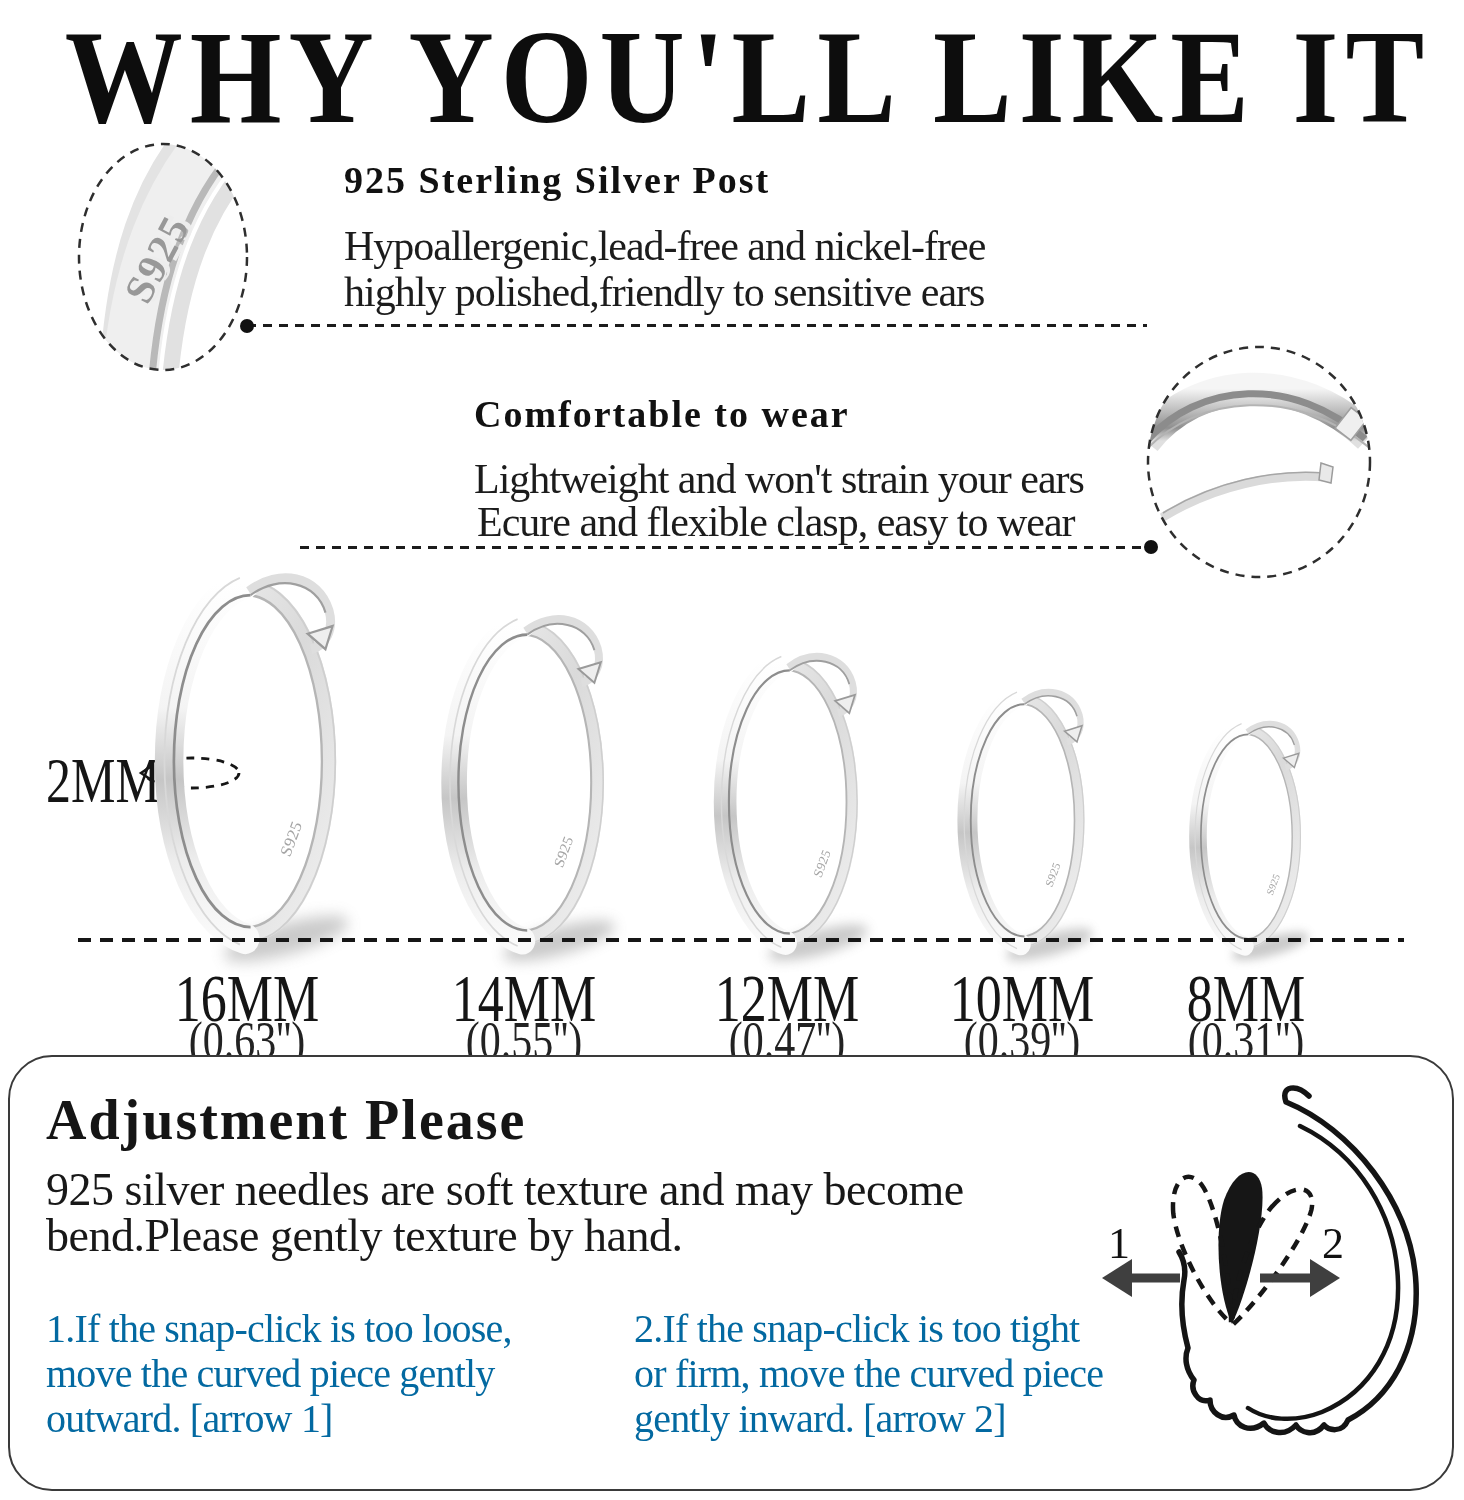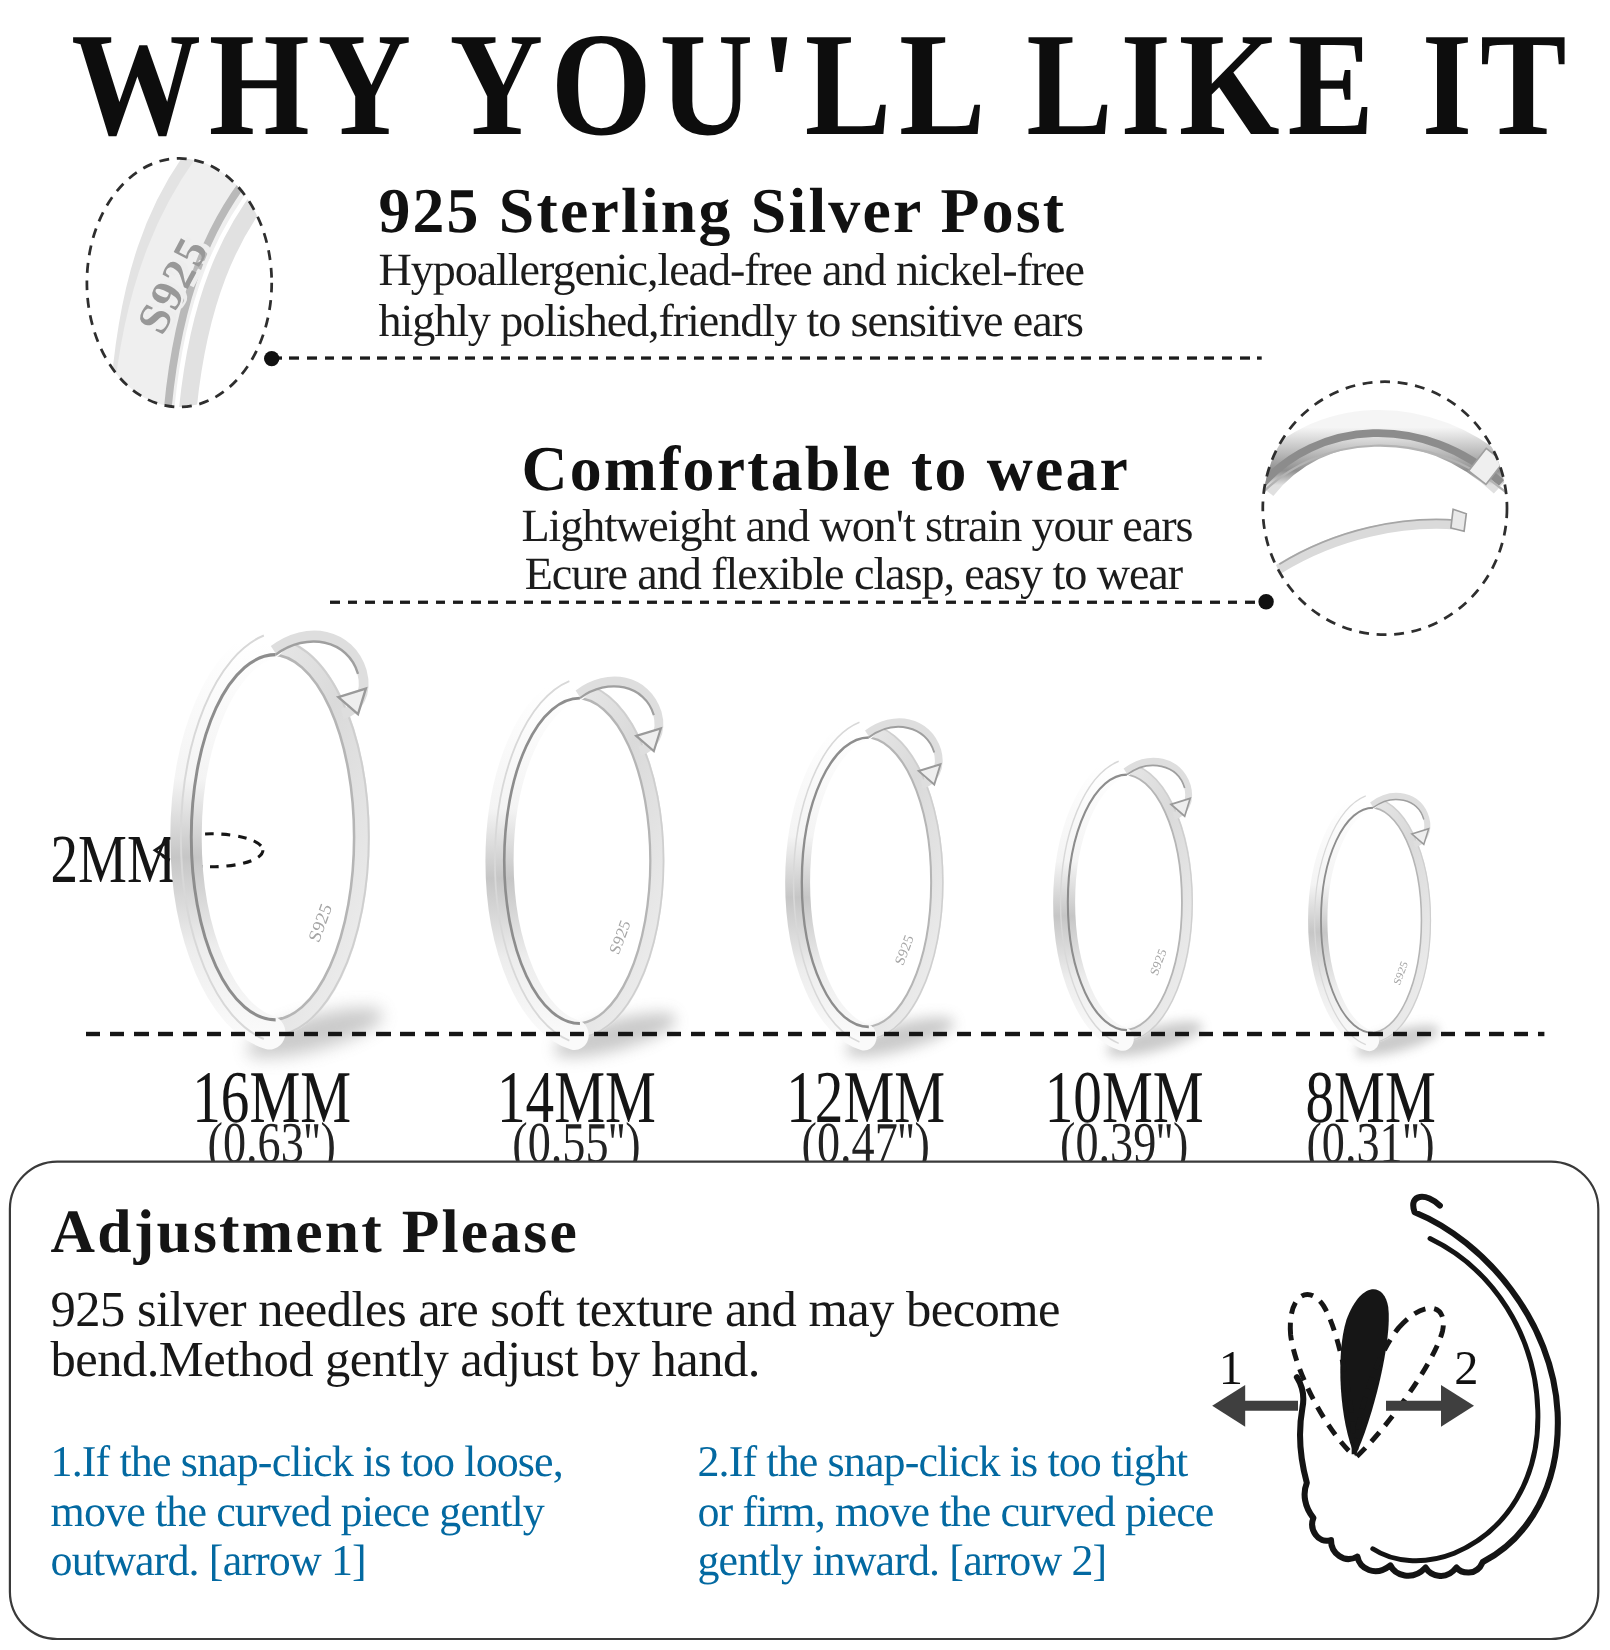--- a/index.html
+++ b/index.html
@@ -1,21 +1,21 @@
 <!DOCTYPE html>
 <html><head>
 <meta charset="utf-8">
 <style>
   html,body{margin:0;padding:0;background:#ffffff;}
   #stage{position:relative;width:1464px;height:1500px;background:#ffffff;overflow:hidden;
          font-family:"Liberation Serif","DejaVu Serif",serif;color:#151515;padding-left:32px;}
   .abs{position:absolute;}
   .main-title{top:0px;left:50%;transform:translateX(-50%) scaleY(1.14);transform-origin:top center;
               font-size:118px;font-weight:700;letter-spacing:7px;white-space:nowrap;color:#0d0d0d;}
-  .sec-head{font-size:58px;font-weight:700;letter-spacing:2px;white-space:nowrap;color:#111;}
+  .sec-head{font-size:38px;font-weight:700;letter-spacing:2px;white-space:nowrap;color:#111;}
   .sec-text{font-size:42px;letter-spacing:-1px;white-space:nowrap;color:#1c1c1c;}
   .dash-line{height:3px;background:repeating-linear-gradient(90deg,#1c1c1c 0 9px,transparent 9px 16px);}
   .dash-base{height:4px;background:repeating-linear-gradient(90deg,#161616 0 13px,transparent 13px 22px);}
   .dot{width:14px;height:14px;border-radius:50%;background:#111;}
   .mm-label{font-size:52px;text-align:center;width:240px;transform:scaleY(1.3);transform-origin:top center;white-space:nowrap;}
   .inch-label{font-size:42px;text-align:center;width:240px;transform:scaleY(1.25);transform-origin:top center;white-space:nowrap;color:#222;}
   .thickness{font-size:50px;transform:scaleY(1.25);transform-origin:top left;white-space:nowrap;}
   .adj-box{left:8px;top:1055px;width:1446px;height:436px;border:2.5px solid #3a3a3a;border-radius:44px;box-sizing:border-box;background:#fff;}
   .adj-head{font-size:56px;font-weight:700;letter-spacing:2px;white-space:nowrap;}
   .adj-text{font-size:46px;letter-spacing:-0.5px;white-space:nowrap;color:#181818;}
@@ -186,21 +186,21 @@
   <div class="abs mm-label" style="left:1126px;top:960px">8MM</div>
   <div class="abs inch-label" style="left:127px;top:1010px">(0.63'')</div>
   <div class="abs inch-label" style="left:404px;top:1010px">(0.55'')</div>
   <div class="abs inch-label" style="left:667px;top:1010px">(0.47'')</div>
   <div class="abs inch-label" style="left:902px;top:1010px">(0.39'')</div>
   <div class="abs inch-label" style="left:1126px;top:1010px">(0.31'')</div>
 
   <div class="abs adj-box"></div>
   <div class="abs adj-head" style="left:46px;top:1088px">Adjustment Please</div>
   <div class="abs adj-text" style="left:46px;top:1163px">925 silver needles are soft texture and may become</div>
-  <div class="abs adj-text" style="left:46px;top:1209px">bend.Method gently adjust by hand.</div>
+  <div class="abs adj-text" style="left:46px;top:1209px">bend.Please gently texture by hand.</div>
 
   <div class="abs adj-step" style="left:46px;top:1306px">
     <div>1.If the snap-click is too loose,</div>
     <div>move the curved piece gently</div>
     <div>outward. [arrow 1]</div>
   </div>
   <div class="abs adj-step" style="left:634px;top:1306px">
     <div>2.If the snap-click is too tight</div>
     <div>or firm, move the curved piece</div>
     <div>gently inward. [arrow 2]</div>

